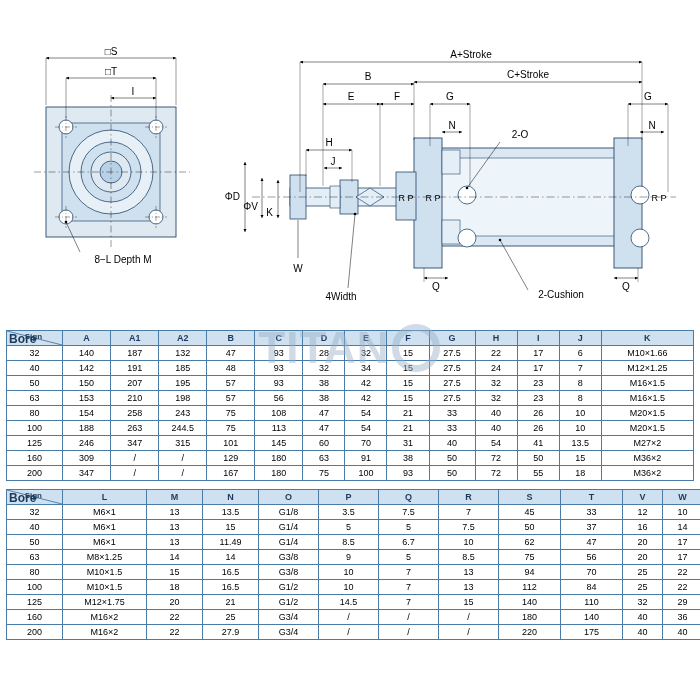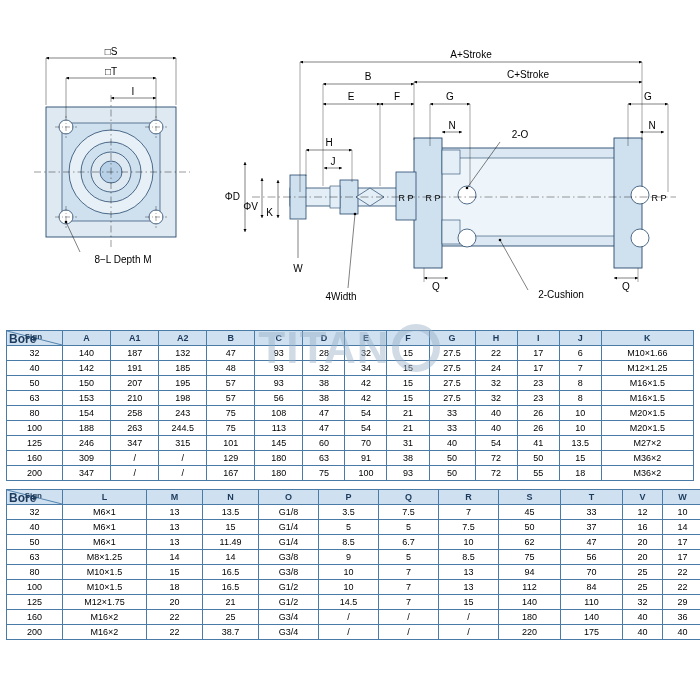--- a/index.html
+++ b/index.html
@@ -576,21 +576,21 @@
           <td>/</td>
           <td>180</td>
           <td>140</td>
           <td>40</td>
           <td>36</td>
         </tr>
       <tr>
           <td class="borecol">200</td>
           <td>M16×2</td>
           <td>22</td>
-          <td>38.7</td>
+          <td>27.9</td>
           <td>G3/4</td>
           <td>/</td>
           <td>/</td>
           <td>/</td>
           <td>220</td>
           <td>175</td>
           <td>40</td>
           <td>40</td>
         </tr>
     </tbody>

